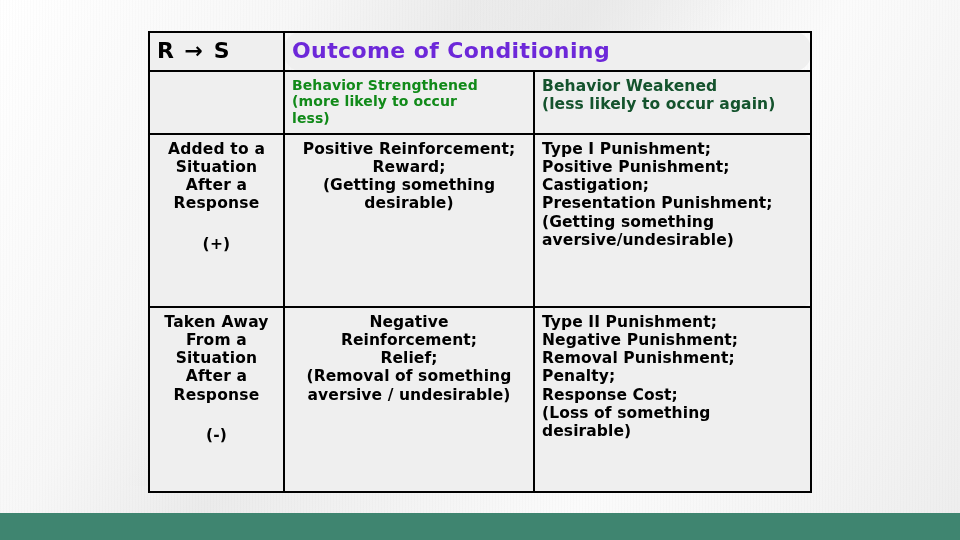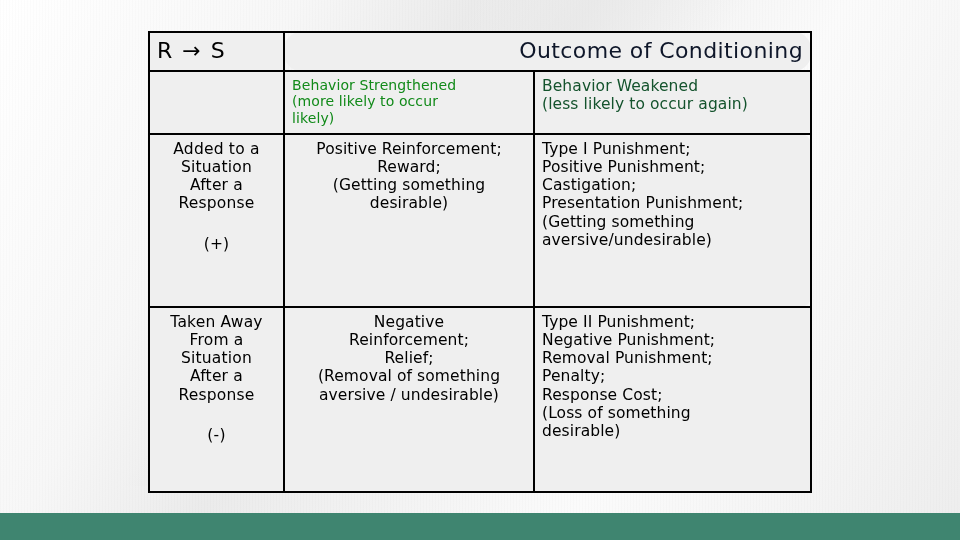--- a/index.html
+++ b/index.html
@@ -77,44 +77,44 @@
     width: 664px;
     border-collapse: collapse;
     table-layout: fixed;
     z-index: 2;
   }
   .matrix td {
     border: 2px solid #000000;
     vertical-align: top;
     padding: 5px 7px 6px 7px;
     background: #efefef;
-    font-weight: normal;
+    font-weight: bold;
     line-height: 1.18;
   }
 
   .col-label { width: 135px; }
   .col-blue  { width: 250px; }
   .col-yellow{ width: 277px; }
 
   
   .cell-rs {
     text-align: left;
     font-size: 22px;
     font-weight: normal;
     color: #000000;
     letter-spacing: 1.5px;
     padding-left: 10px;
     padding-top: 11px;
     vertical-align: top;
   }
   .cell-title {
-    text-align: right;
+    text-align: left;
     font-size: 22px;
     font-weight: normal;
-    color: #0f172a;
+    color: #6d28d9;
     letter-spacing: .4px;
     padding-top: 11px;
     vertical-align: top;
     border-radius: 17px;
   }
   .cell-head-green {
     color: #118a19;
     font-size: 14px;
     letter-spacing: .1px;
   }
@@ -171,21 +171,21 @@
       <tr>
         <td class="cell-rs" rowspan="1">R → S</td>
         <td class="cell-title" colspan="2">Outcome of Conditioning</td>
       </tr>
 
       <tr>
         <td class="cell-rs" style="border-top:none;padding:0;"></td>
         <td class="cell-head-green">
           <span class="line">Behavior Strengthened</span>
           <span class="line">(more likely to occur</span>
-          <span class="line">likely)</span>
+          <span class="line">less)</span>
         </td>
         <td class="cell-head-red">
           <span class="line">Behavior Weakened</span>
           <span class="line">(less likely to occur again)</span>
         </td>
       </tr>
 
       <tr class="r1">
         <td class="cell-rowlabel">
           <span class="line">Added to a</span>

